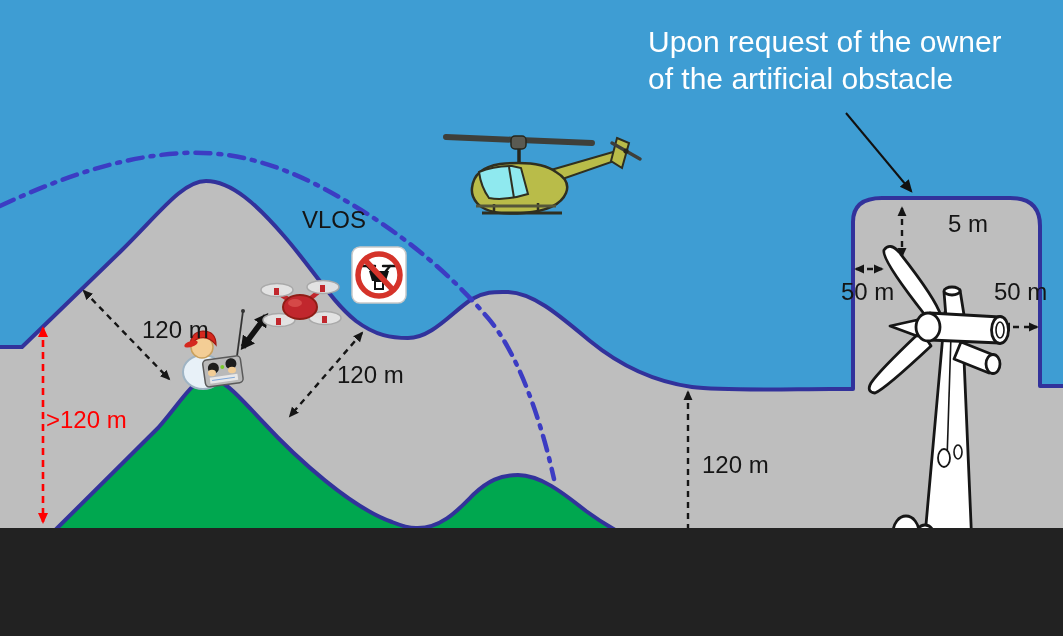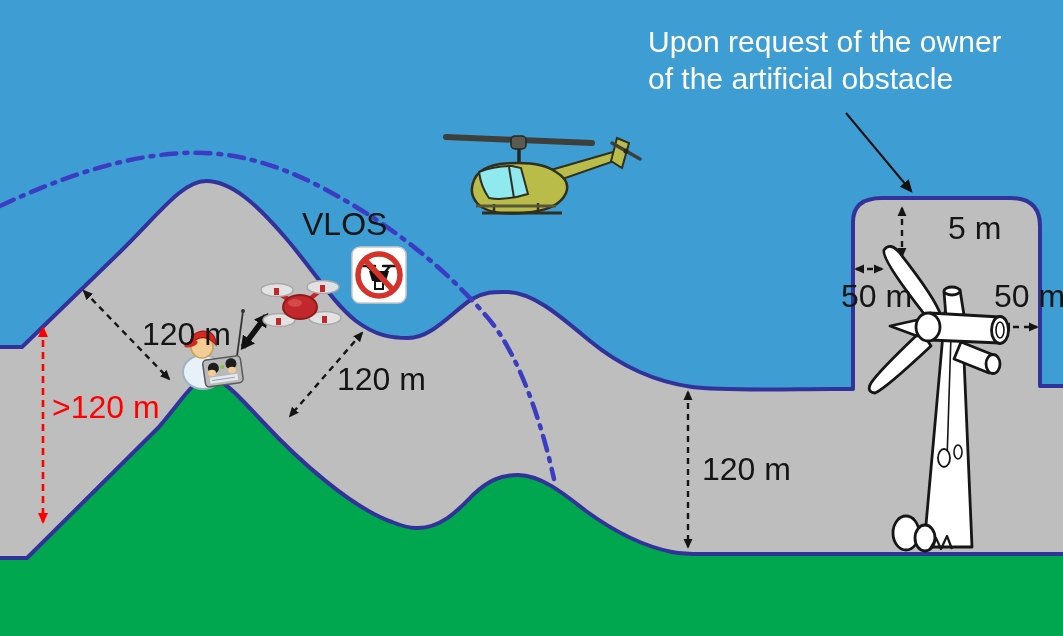--- a/index.html
+++ b/index.html
@@ -1,23 +1,23 @@
 <!DOCTYPE html>
 <html><head>
 <meta charset="utf-8">
 <style>
   html,body{margin:0;padding:0;background:#222;}
   .stage{
-    position:relative;width:1063px;height:636px;overflow:hidden;
+    position:relative;width:1063px;height:528px;overflow:hidden;
     font-family:"Liberation Sans", sans-serif;
     background:#3E9DD3;
   }
   .stage svg{position:absolute;left:0;top:0;}
   .lbl{
-    position:absolute;font-size:32px;color:#151515;white-space:nowrap;
+    position:absolute;font-size:24px;color:#151515;white-space:nowrap;
     letter-spacing:0px;line-height:1;
   }
   .lbl.red{color:#FF0000;}
   .note{
     position:absolute;left:648px;top:24px;width:420px;
     color:#FFFFFF;font-size:30px;line-height:1.22;
   }
 </style>
 </head>
 <body>
@@ -188,21 +188,21 @@
 
   <div class="note">
     <div>Upon request of the owner</div>
     <div>of the artificial obstacle</div>
   </div>
 
   <div class="lbl" style="left:302px;top:208px;">VLOS</div>
 
   <div class="lbl" style="left:142px;top:318px;">120 m</div>
 
-  <div class="lbl red" style="left:46px;top:391px;margin-left:6px;">&gt;120 m</div>
+  <div class="lbl red" style="left:46px;top:408px;">&gt;120 m</div>
 
   <div class="lbl" style="left:337px;top:363px;">120 m</div>
 
   <div class="lbl" style="left:702px;top:453px;">120 m</div>
 
   <div class="lbl" style="left:948px;top:212px;">5 m</div>
 
   <div class="lbl" style="left:841px;top:280px;">50 m</div>
 
   <div class="lbl" style="left:994px;top:280px;">50 m</div>

